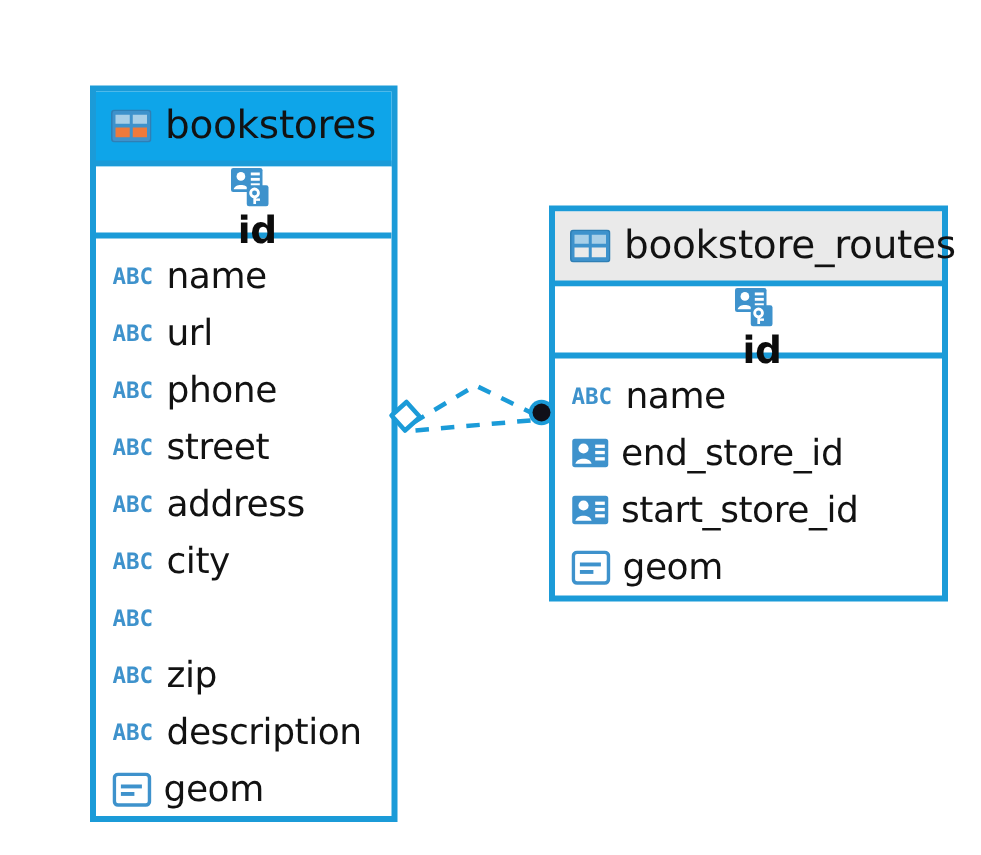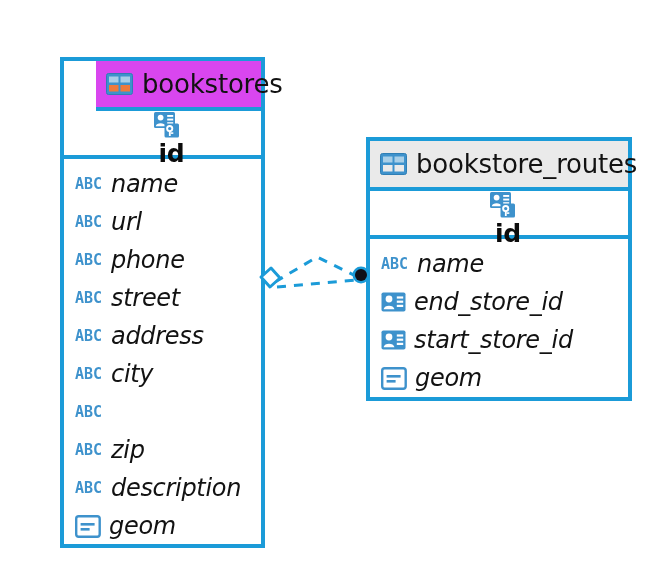--- a/index.html
+++ b/index.html
@@ -42,21 +42,21 @@
   }
 
   .entity-header {
     box-sizing: border-box;
     display: flex;
     align-items: center;
     height: 50px;
     padding-left: 10px;
     border-bottom: 4px solid #1B9BD8;
   }
-  .entity-header.orange { background: #d946ef; margin-left: 32px; }
+  .entity-header.orange { background: #0ea5e9; }
   .entity-header.grey   { background: #EAEAEA; }
 
   .entity-title {
     font-size: 26px;
     color: #121212;
     margin-left: 9px;
     white-space: nowrap;
     letter-spacing: -0.2px;
   }
 
@@ -88,21 +88,20 @@
     align-items: center;
     height: 38px;
     padding-left: 11px;
   }
   .field-row .field-label {
     font-size: 24px;
     color: #121212;
     margin-left: 8px;
     letter-spacing: -0.3px;
     white-space: nowrap;
-    font-style: italic;
   }
 
   
   .icon {
     display: inline-block;
     flex: 0 0 auto;
     line-height: 0;
   }
   .icon-table   { width: 27px; height: 22px; }
   .icon-key     { width: 28px; height: 28px; }

